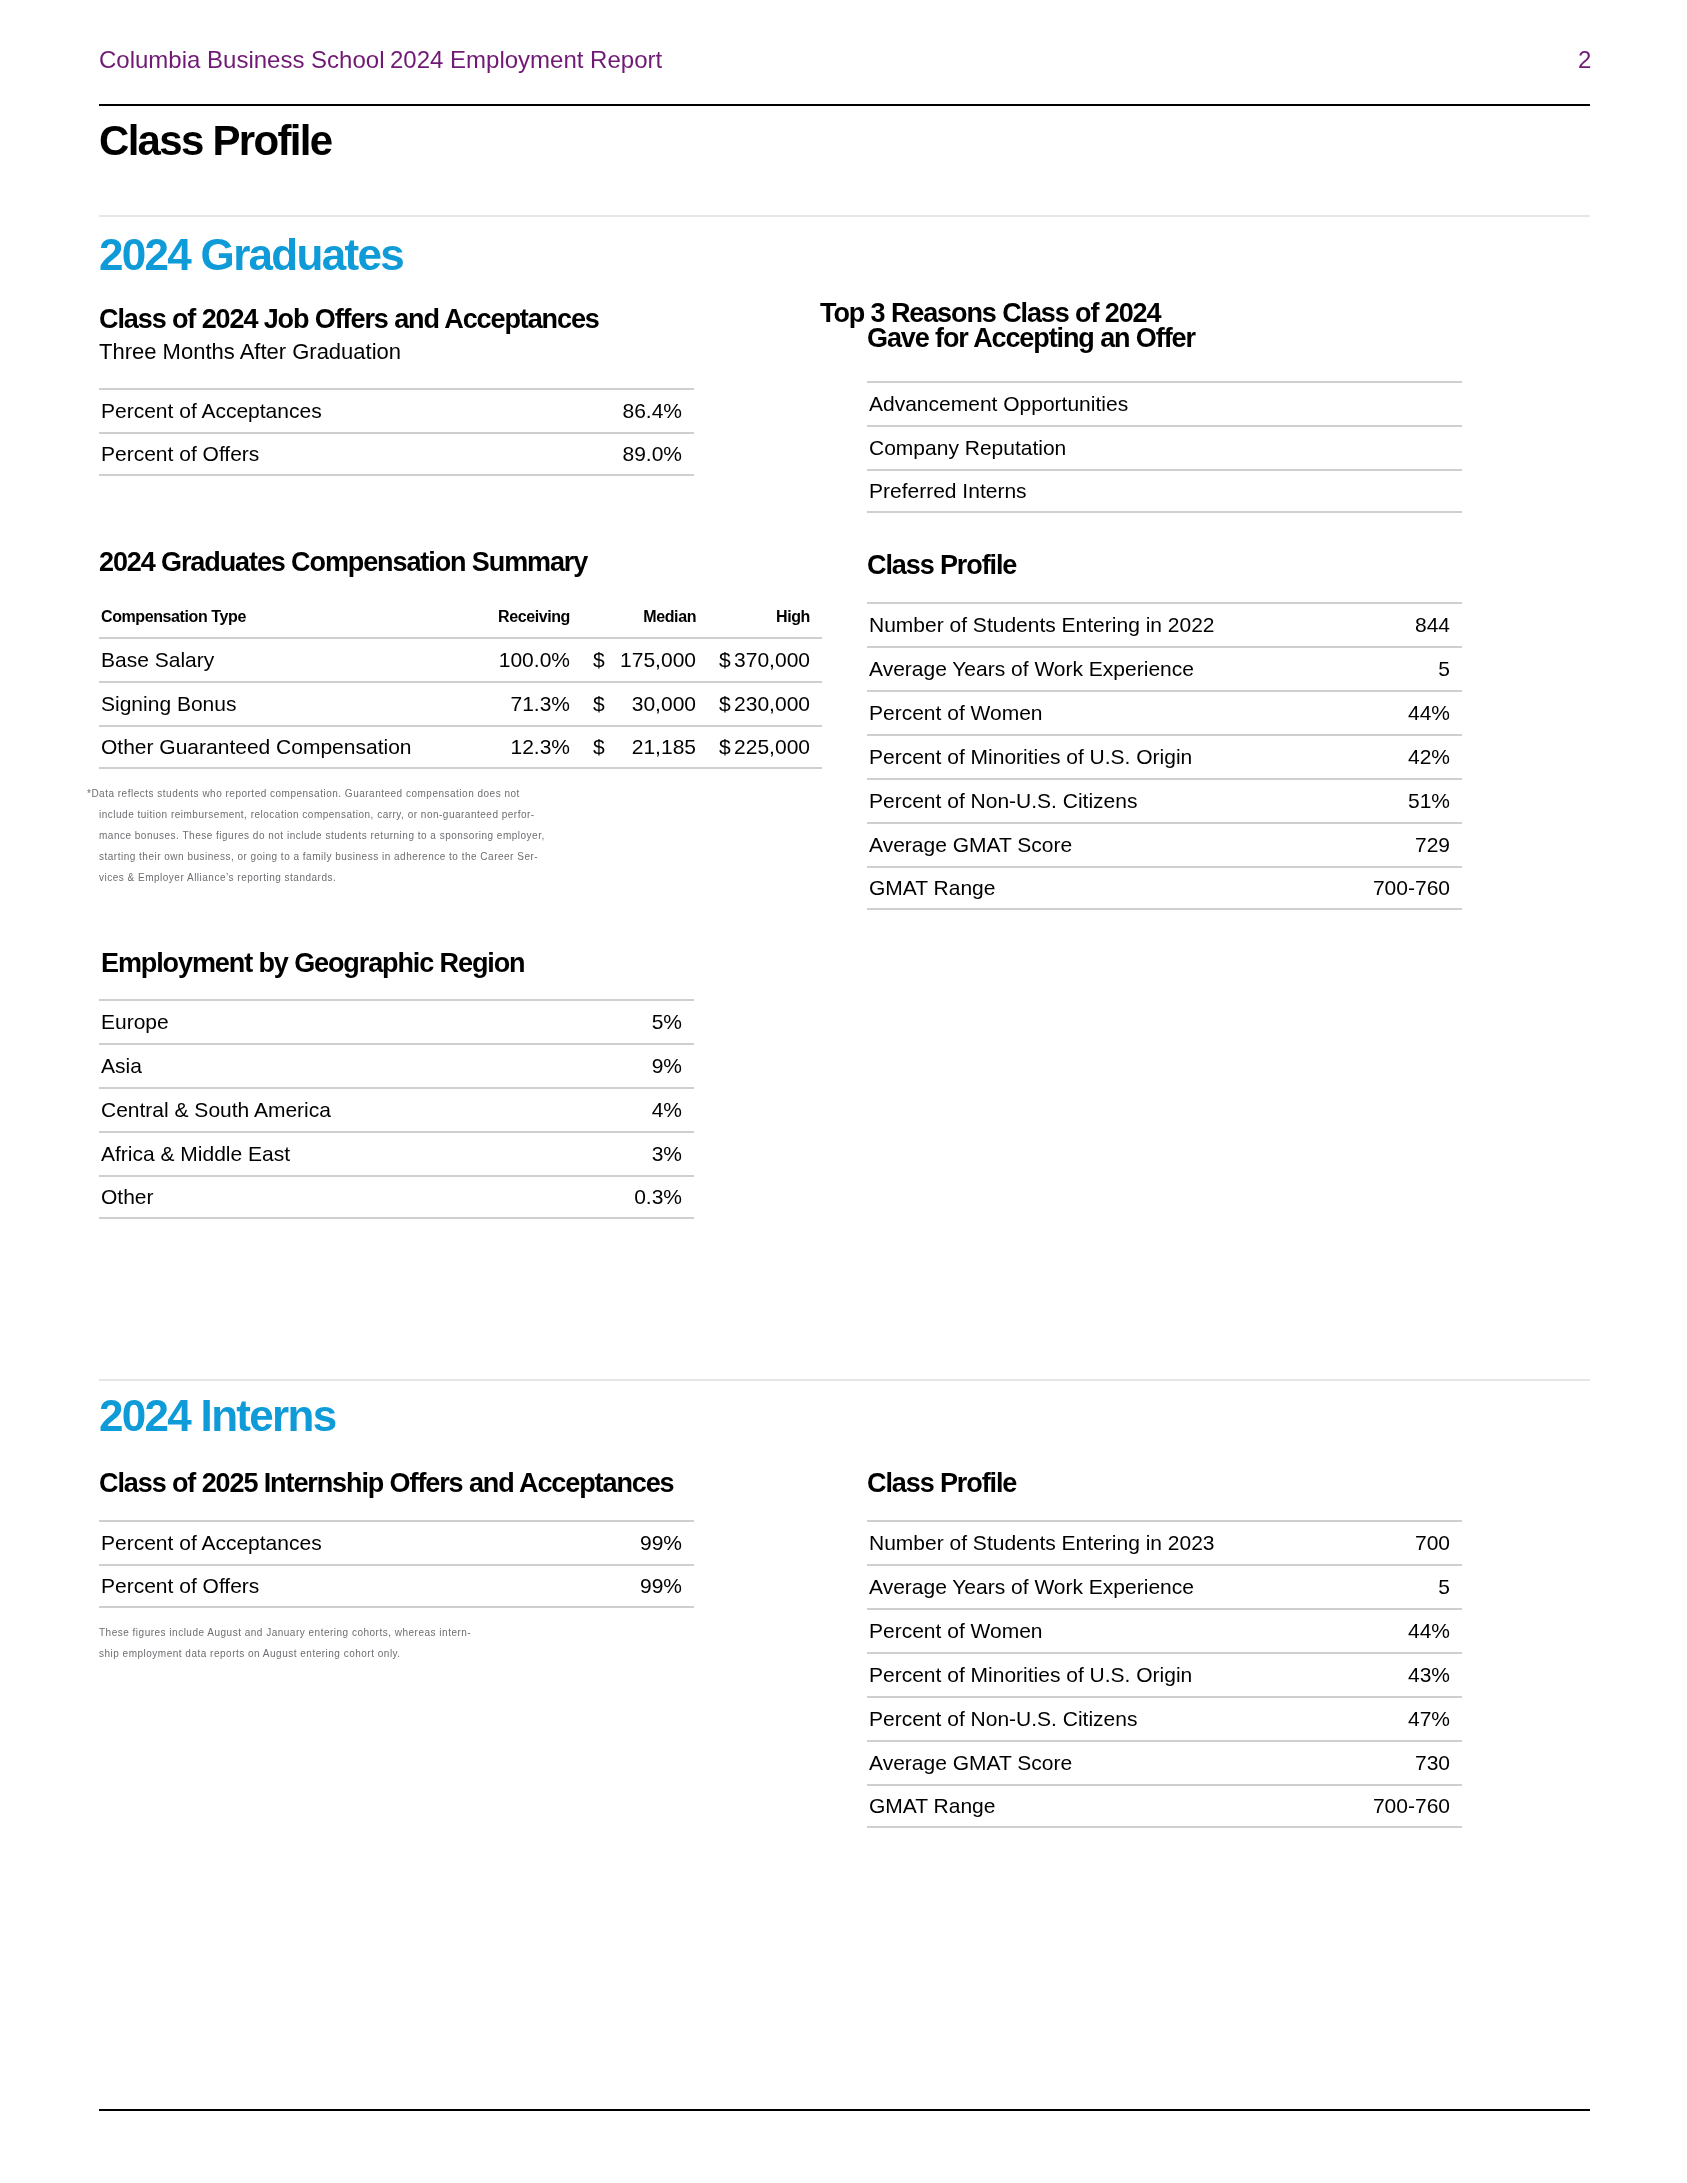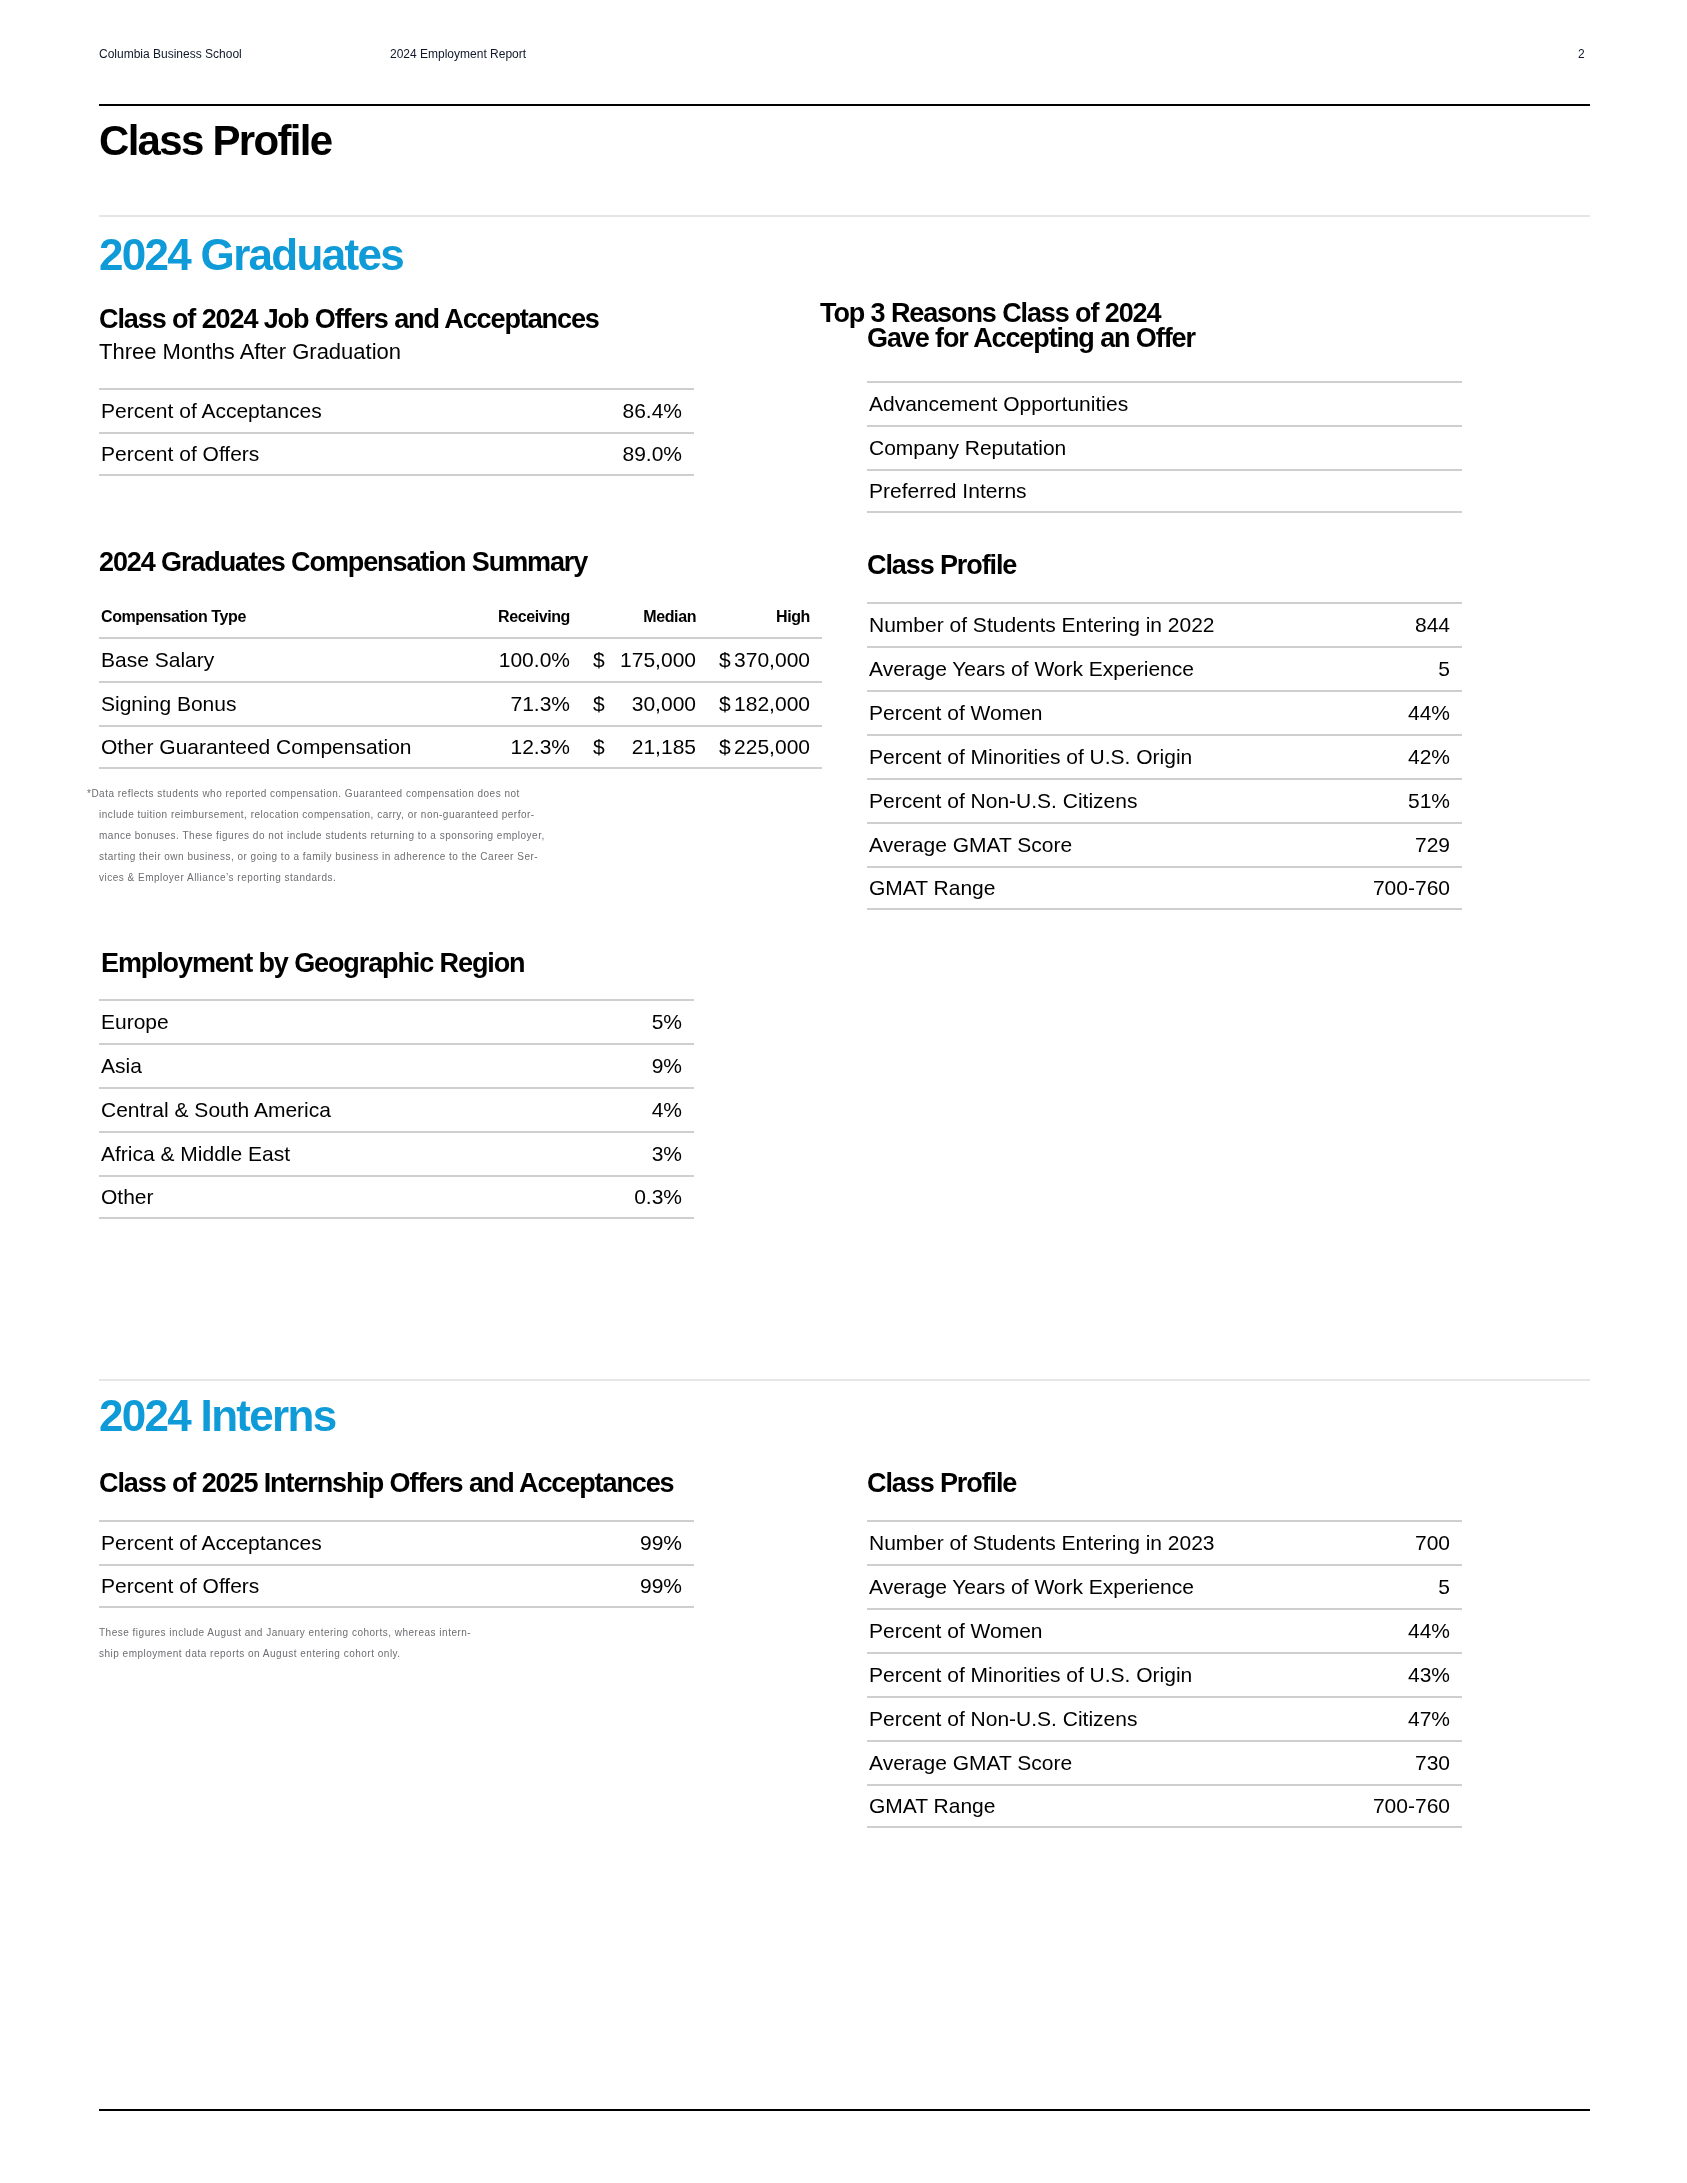--- a/index.html
+++ b/index.html
@@ -1,19 +1,19 @@
 <!DOCTYPE html>
 <html style="font-size:10.6px"><head>
 <meta charset="utf-8">
 <style>
   * { box-sizing: border-box; margin: 0; padding: 0; }
   html, body { width: 1687px; height: 2183px; background: #ffffff; }
   body { position: relative; font-family: "Liberation Sans", "DejaVu Sans", sans-serif; color: #000; overflow: hidden; }
   .abs { position: absolute; }
-  .hdr { font-size: 12px; color: #0f172a; white-space: nowrap; line-height: 1; }
+  .hdr { font-size: 24px; color: #701a75; white-space: nowrap; line-height: 1; }
   .rule-black { position: absolute; height: 2px; background: #000; }
   .rule-gray { position: absolute; height: 2px; background: #e6e6e6; }
   .page-title { font-size: 42px; font-weight: bold; letter-spacing: -1.7px; line-height: 1; white-space: nowrap; }
   .section-title { font-size: 44px; font-weight: bold; letter-spacing: -1.7px; line-height: 1; white-space: nowrap; }
   .sub-title { font-size: 27px; font-weight: bold; letter-spacing: -1.1px; line-height: 33px; white-space: nowrap; }
   .sub-caption { font-size: 22px; line-height: 1; white-space: nowrap; }
   .tbl { position: absolute; }
   .row { position: relative; height: 44px; border-top: 2px solid #cfcfcf; display: flex; align-items: center; font-size: 21px; white-space: nowrap; }
   .row.last { border-bottom: 2px solid #cfcfcf; }
   .row .lbl { flex: 1; padding-left: 2px; }
@@ -92,21 +92,21 @@
   </div>
   <div class="row">
     <span class="c-type">Signing Bonus</span>
     <span class="c-rec">71.3%</span>
     <span class="c-med">
         <span>$</span>
         <span>30,000</span>
       </span>
     <span class="c-high">
         <span>$</span>
-        <span>182,000</span>
+        <span>230,000</span>
       </span>
   </div>
   <div class="row last">
     <span class="c-type">Other Guaranteed Compensation</span>
     <span class="c-rec">12.3%</span>
     <span class="c-med">
         <span>$</span>
         <span>21,185</span>
       </span>
     <span class="c-high">

